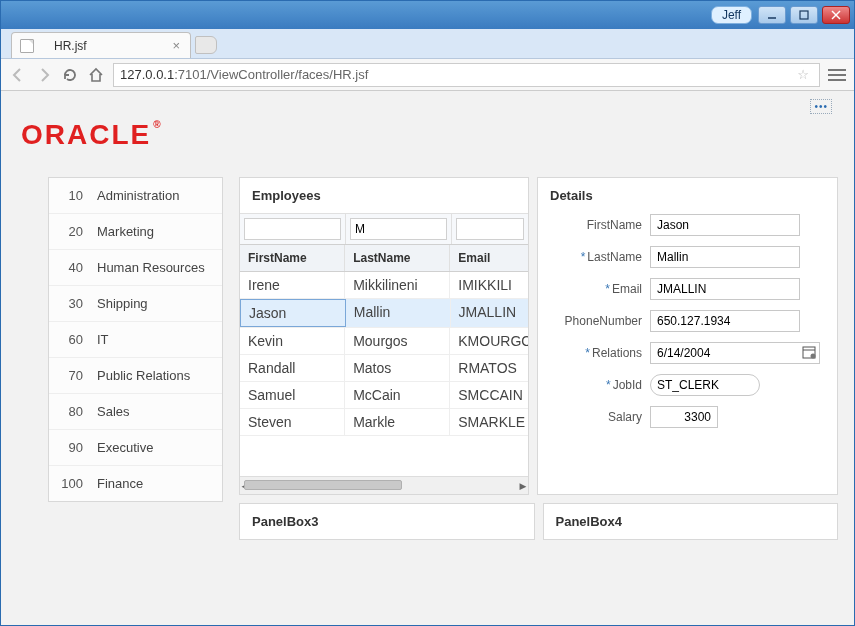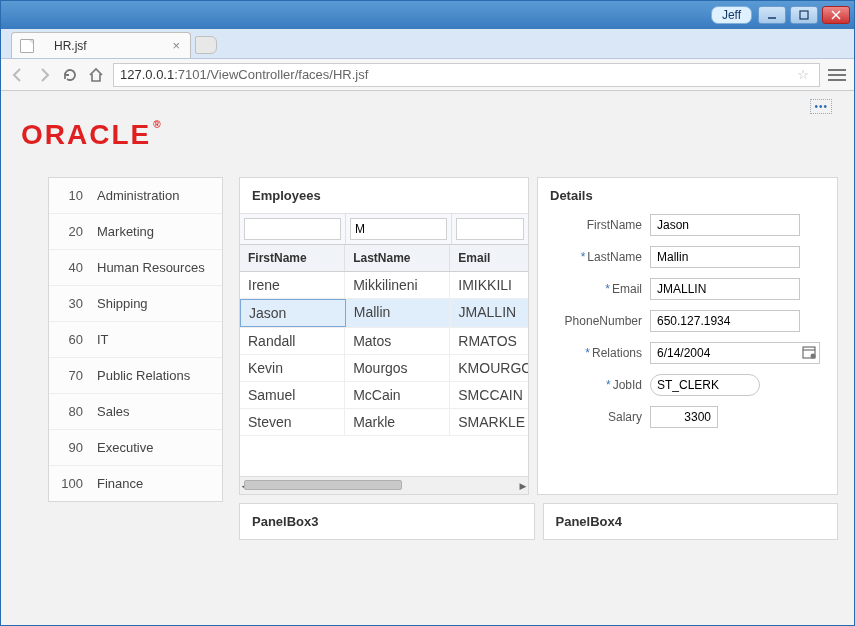--- a/index.html
+++ b/index.html
@@ -222,28 +222,28 @@
                       <div class="td">Irene</div>
                       <div class="td">Mikkilineni</div>
                       <div class="td" style="flex:0.7">IMIKKILI</div>
                     </div>
                     <div class="tr selected">
                       <div class="td">Jason</div>
                       <div class="td">Mallin</div>
                       <div class="td" style="flex:0.7">JMALLIN</div>
                     </div>
                     <div class="tr">
+                      <div class="td">Kevin</div>
+                      <div class="td">Mourgos</div>
+                      <div class="td" style="flex:0.7">KMOURGOS</div>
+                    </div>
+                    <div class="tr">
                       <div class="td">Randall</div>
                       <div class="td">Matos</div>
                       <div class="td" style="flex:0.7">RMATOS</div>
-                    </div>
-                    <div class="tr">
-                      <div class="td">Kevin</div>
-                      <div class="td">Mourgos</div>
-                      <div class="td" style="flex:0.7">KMOURGOS</div>
                     </div>
                     <div class="tr">
                       <div class="td">Samuel</div>
                       <div class="td">McCain</div>
                       <div class="td" style="flex:0.7">SMCCAIN</div>
                     </div>
                     <div class="tr">
                       <div class="td">Steven</div>
                       <div class="td">Markle</div>
                       <div class="td" style="flex:0.7">SMARKLE</div>

